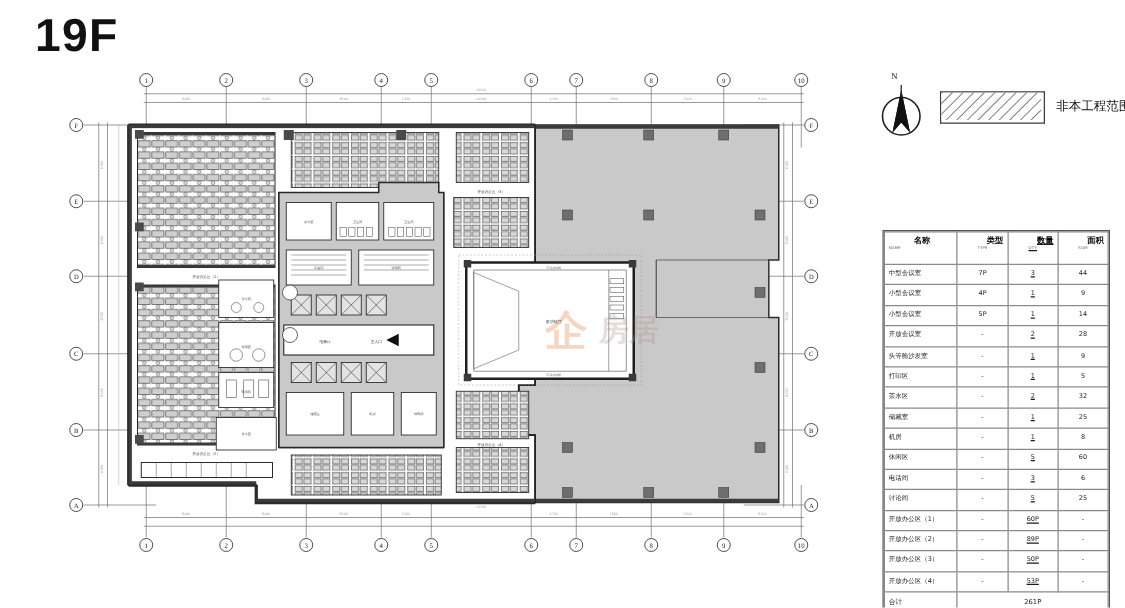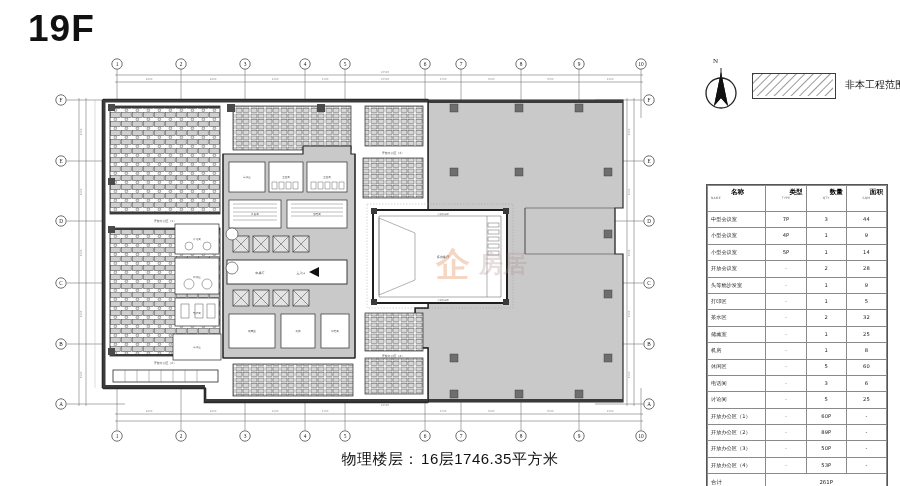--- a/index.html
+++ b/index.html
@@ -59,21 +59,21 @@
   .schedule td,.schedule th{
     border:1px solid #8a8a8a;
     font-size:5.2px;color:#1a1a1a;
     font-family:"DejaVu Sans",sans-serif;
     padding:0 3px;height:15.4px;line-height:1.05;
     font-weight:normal;text-align:center;vertical-align:middle;
     white-space:nowrap;
   }
   .schedule .c-name{text-align:left;width:46%;}
   .schedule .c-type{width:18%;}
-  .schedule .c-qty{width:18%;}
+  .schedule .c-qty{width:18%;text-decoration:underline;}
   .schedule .c-area{width:18%;}
   .schedule thead td{height:22px;vertical-align:top;padding-top:3px;}
   .schedule thead .hz{
     display:block;font-size:6.6px;font-weight:bold;color:#000;
     line-height:1.05;
     margin-left:20px;
   }
   .schedule thead .hen{
     display:block;font-size:3.1px;color:#666;letter-spacing:.2px;
     margin-top:1.5px;
@@ -731,17 +731,14 @@
         </tbody>
       <tfoot>
         <tr>
           <td class="c-name tot-label">合计</td>
           <td class="tot-val" colspan="3">261P</td>
         </tr>
       </tfoot>
     </table>
   </div>
 
-  <div class="caption">
-    <span class="cap-left">物理楼层：</span><span>16层1746.35平方米</span>
-  </div>
 
 </div>
 
 </body></html>

